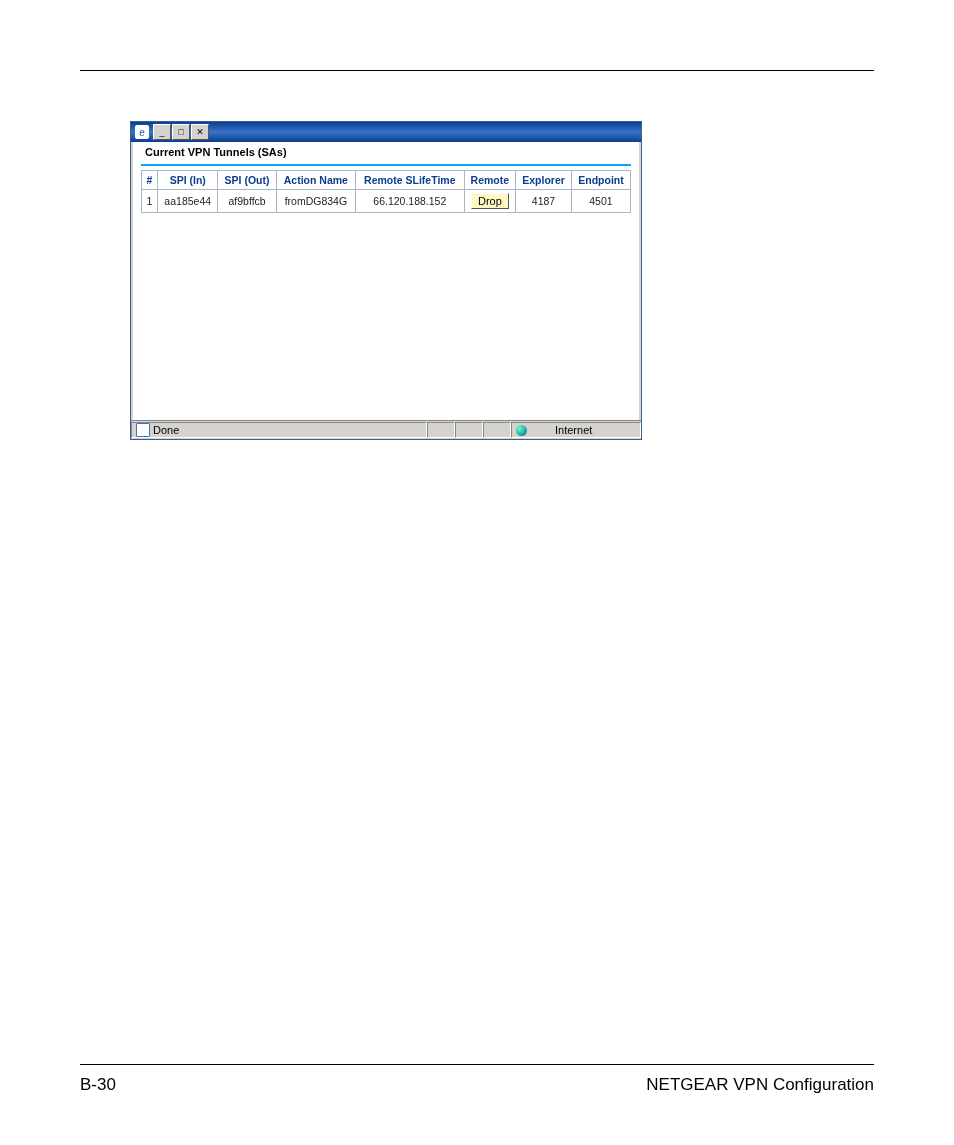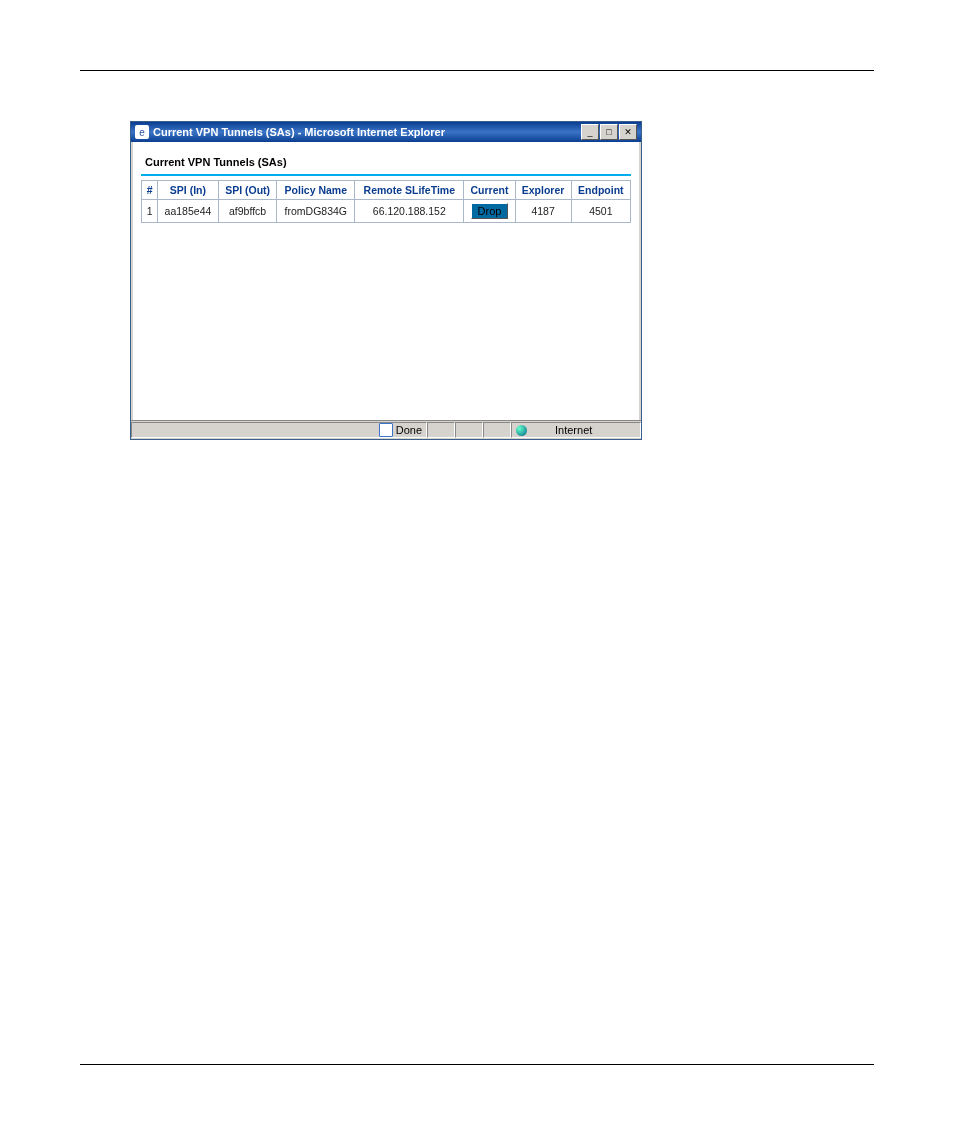--- a/index.html
+++ b/index.html
@@ -64,21 +64,21 @@
     border: 1px solid #fff;
     border-right-color: #555; border-bottom-color: #555;
     display: flex; align-items: center; justify-content: center;
     font-size: 9px;
     color: #000;
   }
 
   .content-area {
     background: #fff;
     height: 278px;
-    padding: 14px 8px 0 8px;
+    padding: 4px 8px 0 8px;
     box-sizing: border-box;
     border-left: 2px solid #d6d3ce;
     border-right: 2px solid #d6d3ce;
   }
   .panel-title {
     font-size: 11px;
     font-weight: bold;
     color: #000;
     margin: 0 0 6px 4px;
   }
@@ -100,21 +100,21 @@
   table.vpn th {
     color: #0a3d8f;
     font-weight: bold;
     background: #fff;
   }
   table.vpn td {
     color: #222;
   }
   .drop-btn {
     display: inline-block;
-    background: #0369a1;
+    background: #fef9c3;
     border: 1px solid #fff;
     border-right-color: #555; border-bottom-color: #555;
     padding: 1px 6px;
     font-size: 11px;
     color: #000;
   }
 
   .statusbar {
     background: #d6d3ce;
     border-top: 1px solid #888;
@@ -125,21 +125,21 @@
     color: #000;
   }
   .status-cell {
     border: 1px solid #fff;
     border-top-color: #888; border-left-color: #888;
     height: 14px;
     display: flex; align-items: center;
     padding: 0 4px;
     gap: 3px;
   }
-  .status-flex { flex: 1; justify-content: flex-end; }
+  .status-flex { flex: 1; }
   .status-small { width: 18px; }
   .status-zone { width: 120px; gap: 28px; }
   .doc-icon {
     width: 12px; height: 12px;
     background: #fff;
     border: 1px solid #3a74c7;
     border-radius: 1px;
     display:inline-block;
   }
   .globe-icon {
@@ -167,40 +167,39 @@
 </style>
 </head>
 <body>
 
 <div class="page">
   <div class="top-rule"></div>
 
   <div class="ie-window">
     <div class="titlebar">
       <span class="title-icon">e</span>
-      <span class="title-text">Current VPN Tunnels (SAs) - Microsoft Internet Explorer</span>
       <div class="win-buttons">
         <div class="win-btn">_</div>
         <div class="win-btn">□</div>
         <div class="win-btn">✕</div>
       </div>
     </div>
 
     <div class="content-area">
       <div class="panel-title">Current VPN Tunnels (SAs)</div>
       <div class="sep-line"></div>
       <table class="vpn">
         <thead>
           <tr>
             <th>#</th>
             <th>SPI (In)</th>
             <th>SPI (Out)</th>
-            <th>Policy Name</th>
+            <th>Action Name</th>
             <th>Remote SLifeTime</th>
-            <th>Current</th>
+            <th>Remote</th>
             <th>Explorer</th>
             <th>Endpoint</th>
           </tr>
         </thead>
         <tbody>
           <tr>
             <td>1</td>
             <td>aa185e44</td>
             <td>af9bffcb</td>
             <td>fromDG834G</td>
@@ -224,13 +223,17 @@
       <div class="status-cell status-small"></div>
       <div class="status-cell status-small"></div>
       <div class="status-cell status-zone">
         <span class="globe-icon"></span>
         <span>Internet</span>
       </div>
     </div>
   </div>
 
   <div class="bottom-rule"></div>
+  <div class="footer">
+    <span>B-30</span>
+    <span>NETGEAR VPN Configuration</span>
+  </div>
 </div>
 
 </body></html>

